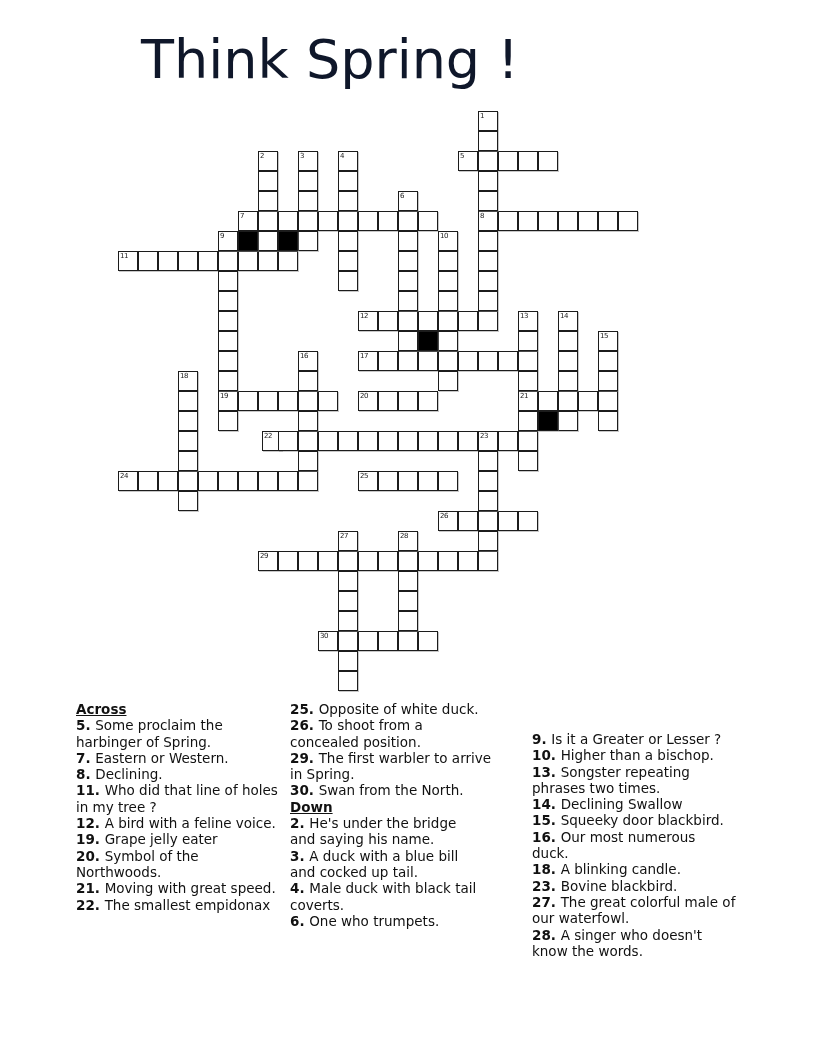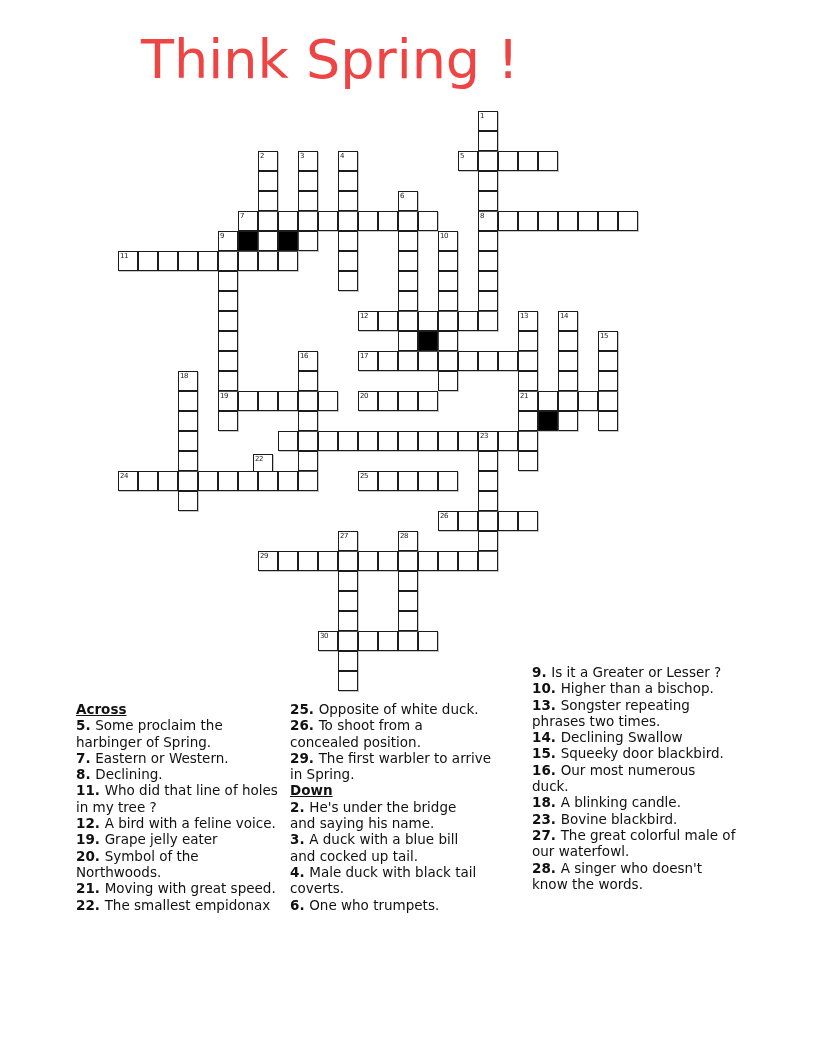--- a/index.html
+++ b/index.html
@@ -7,21 +7,21 @@
     position:relative;
     width:816px;height:1056px;
     font-family:"DejaVu Sans","Liberation Sans",sans-serif;
     color:#1a1a1a;
     overflow:hidden;
   }
   .page-title{
     position:absolute;top:30px;left:0;width:660px;
     text-align:center;
     font-size:54px;line-height:60px;
-    font-weight:normal;color:#ef4444;
+    font-weight:normal;color:#0f172a;
     margin:0;
   }
   .grid{
     position:absolute;
   }
   .cell{
     position:absolute;
     width:20px;height:20px;
     box-sizing:border-box;
     border:1px solid #1c1c1c;
@@ -125,21 +125,21 @@
     <div class="cell" style="left: 260px; top: 280px;"></div>
     <div class="cell" style="left: 280px; top: 280px;"></div>
     <div class="cell" style="left: 300px; top: 280px;"></div>
     <div class="cell" style="left: 400px; top: 280px;">
       <span class="cellnum">21</span>
     </div>
     <div class="cell" style="left: 420px; top: 280px;"></div>
     <div class="cell" style="left: 440px; top: 280px;"></div>
     <div class="cell" style="left: 460px; top: 280px;"></div>
     <div class="cell" style="left: 480px; top: 280px;"></div>
-    <div class="cell" style="left: 135px; top: 320px; margin-top: 23px;">
+    <div class="cell" style="left: 144px; top: 320px;">
       <span class="cellnum">22</span>
     </div>
     <div class="cell" style="left: 160px; top: 320px;"></div>
     <div class="cell" style="left: 180px; top: 320px;"></div>
     <div class="cell" style="left: 200px; top: 320px;"></div>
     <div class="cell" style="left: 220px; top: 320px;"></div>
     <div class="cell" style="left: 240px; top: 320px;"></div>
     <div class="cell" style="left: 260px; top: 320px;"></div>
     <div class="cell" style="left: 280px; top: 320px;"></div>
     <div class="cell" style="left: 300px; top: 320px;"></div>
@@ -327,30 +327,31 @@
 Northwoods.</span></p>
       <p><span class="clue-num">21. </span><span class="clue-text">Moving with great speed.</span></p>
       <p><span class="clue-num">22. </span><span class="clue-text">The smallest empidonax</span></p>
     </div>
   <div class="clue-col" style="left: 290px; top: 701px; width: 240px;">
       <p><span class="clue-num">25. </span><span class="clue-text">Opposite of white duck.</span></p>
       <p><span class="clue-num">26. </span><span class="clue-text">To shoot from a
 concealed position.</span></p>
       <p><span class="clue-num">29. </span><span class="clue-text">The first warbler to arrive
 in Spring.</span></p>
+      <p><span class="clue-num">30. </span><span class="clue-text">Swan from the North.</span></p>
       <p class="hdr">Down</p>
       <p><span class="clue-num">2. </span><span class="clue-text">He's under the bridge
 and saying his name.</span></p>
       <p><span class="clue-num">3. </span><span class="clue-text">A duck with a blue bill
 and cocked up tail.</span></p>
       <p><span class="clue-num">4. </span><span class="clue-text">Male duck with black tail
 coverts.</span></p>
       <p><span class="clue-num">6. </span><span class="clue-text">One who trumpets.</span></p>
     </div>
-  <div class="clue-col" style="left: 532px; top: 664px; width: 252px;">
+  <div class="clue-col" style="left: 532px; top: 731px; width: 252px;">
       <p><span class="clue-num">9. </span><span class="clue-text">Is it a Greater or Lesser ?</span></p>
       <p><span class="clue-num">10. </span><span class="clue-text">Higher than a bischop.</span></p>
       <p><span class="clue-num">13. </span><span class="clue-text">Songster repeating
 phrases two times.</span></p>
       <p><span class="clue-num">14. </span><span class="clue-text">Declining Swallow</span></p>
       <p><span class="clue-num">15. </span><span class="clue-text">Squeeky door blackbird.</span></p>
       <p><span class="clue-num">16. </span><span class="clue-text">Our most numerous
 duck.</span></p>
       <p><span class="clue-num">18. </span><span class="clue-text">A blinking candle.</span></p>
       <p><span class="clue-num">23. </span><span class="clue-text">Bovine blackbird.</span></p>

